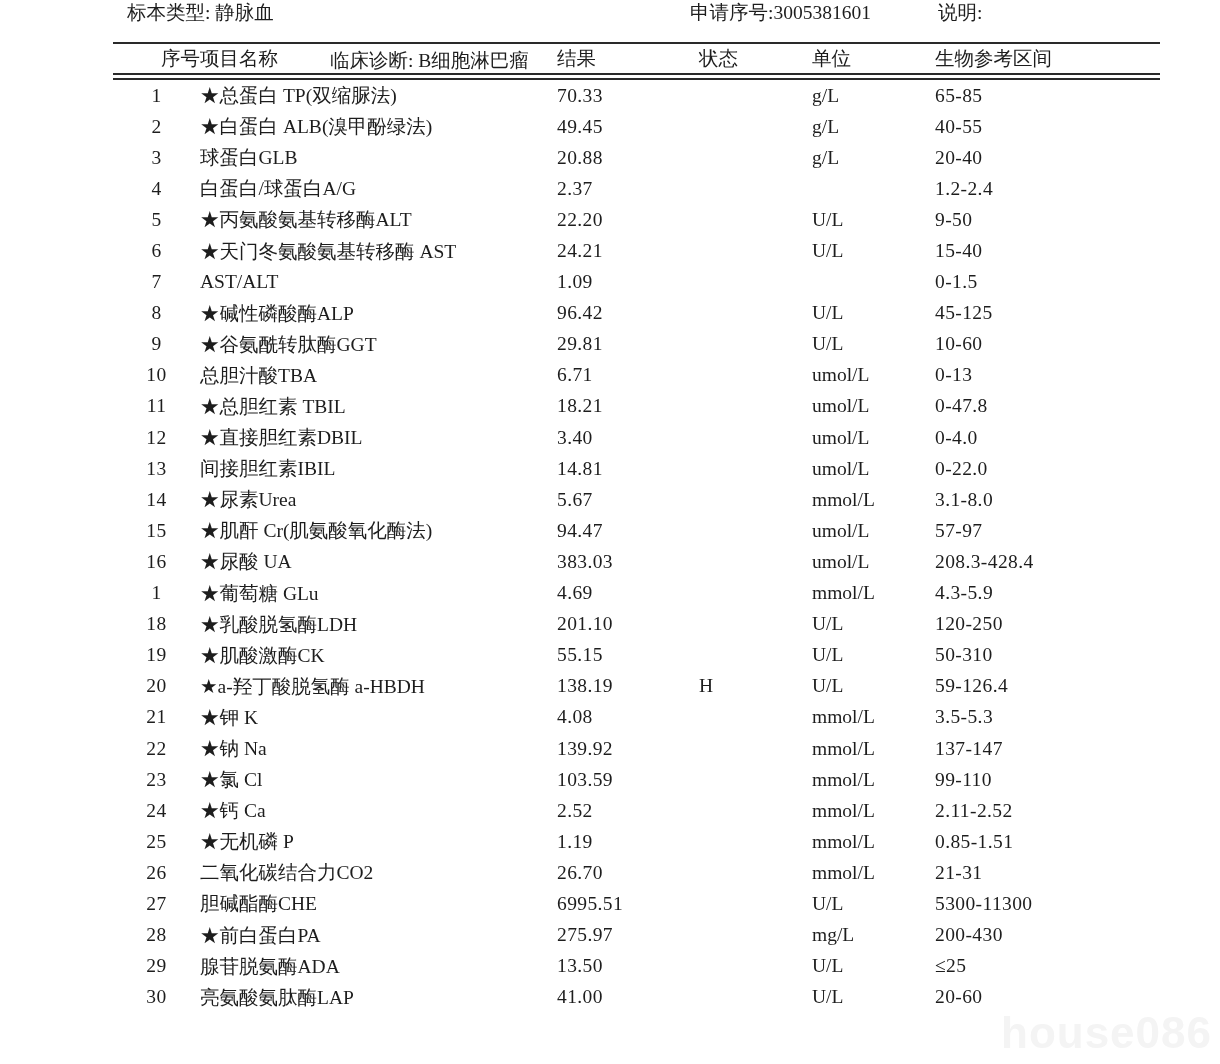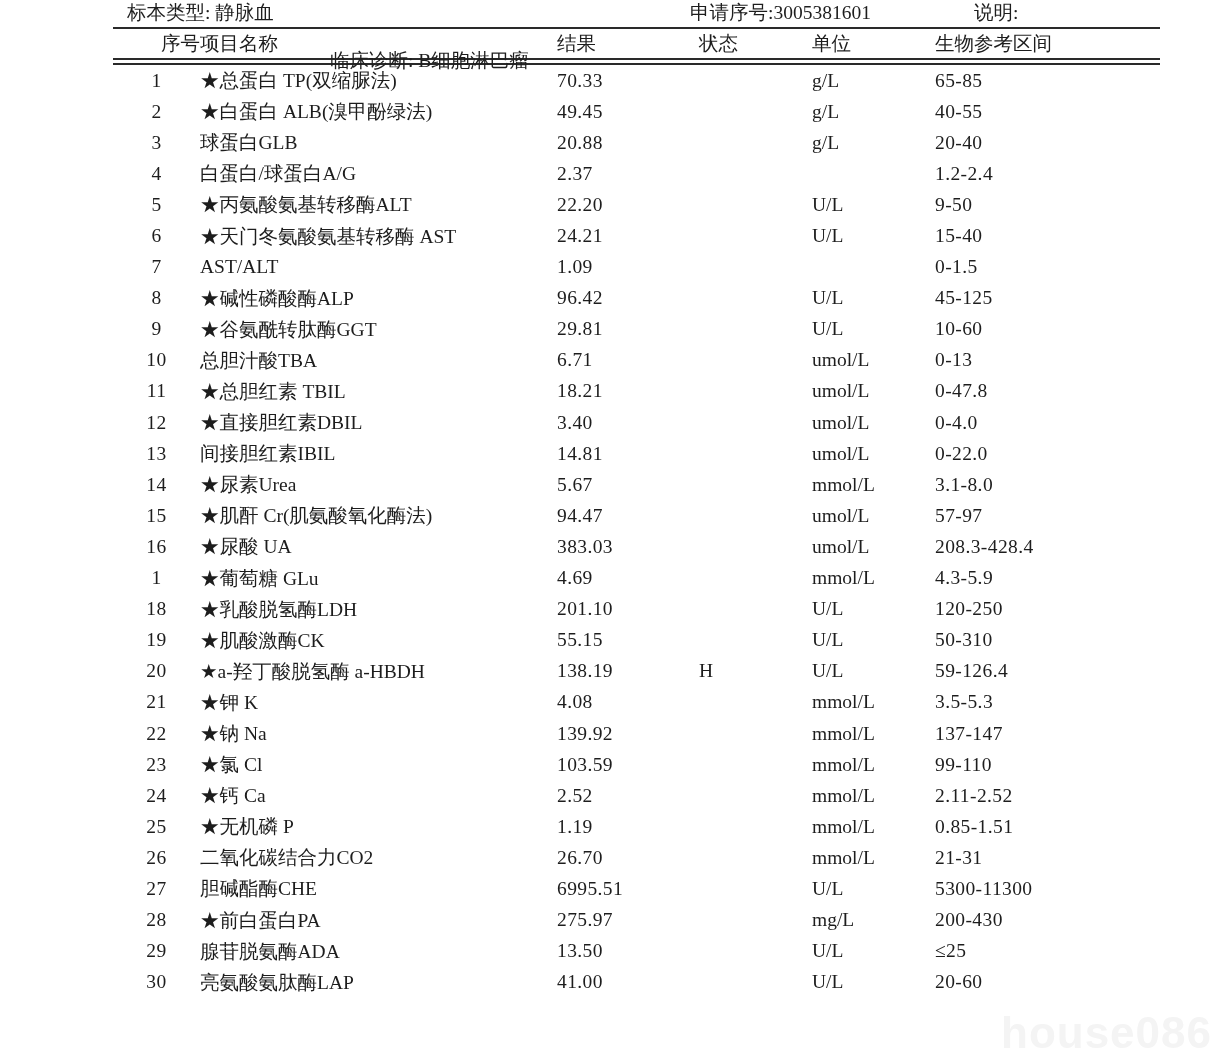--- a/index.html
+++ b/index.html
@@ -18,31 +18,31 @@
   }
   .report {
     position: absolute;
     left: 113px;
     top: 0;
     width: 1047px;
   }
   
   .meta-row {
     position: relative;
-    height: 27px;
+    height: 42px;
     font-size: 19.5px;
     line-height: 26px;
     white-space: nowrap;
     text-decoration: underline;
   }
   .meta-item { position: absolute; top: 0; }
   .meta-specimen { left: 14px; }
   .meta-diagnosis { left: 217px; margin-top: 48px; }
   .meta-request { left: 577px; }
-  .meta-note { left: 825px; margin-left: 36px; }
+  .meta-note { left: 825px; }
 
   .rule-top {
     height: 0;
     border-top: 2px solid #2a2a2a;
   }
   .rule-head {
     height: 3px;
     border-top: 2px solid #2a2a2a;
     border-bottom: 2px solid #2a2a2a;
   }

